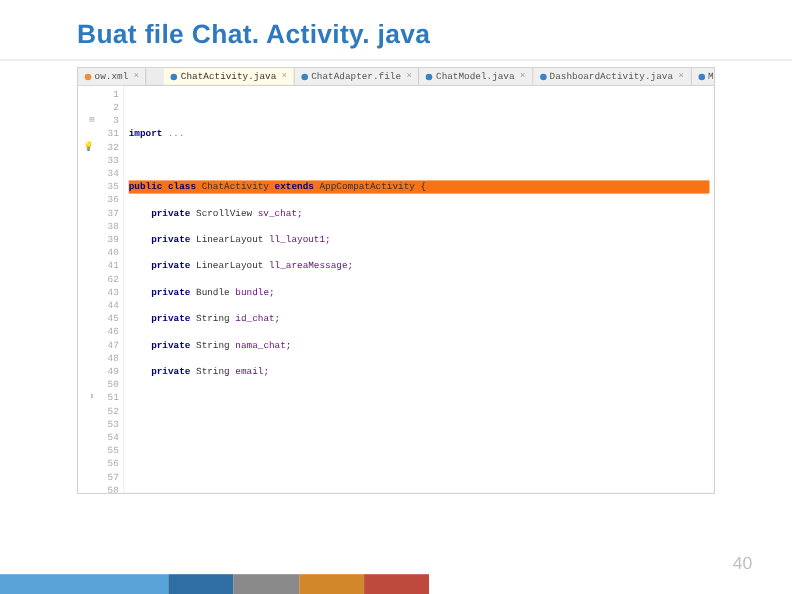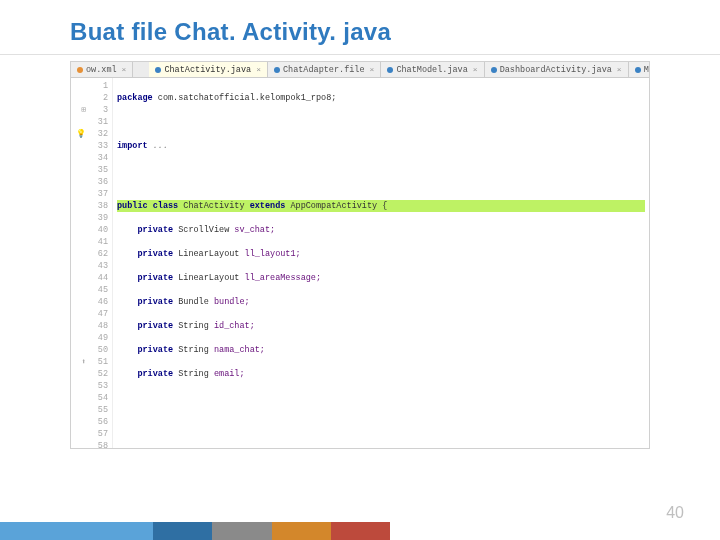--- a/index.html
+++ b/index.html
@@ -17,21 +17,21 @@
   .code-area { display: flex; height: calc(100% - 16px); }
   .gutter { width: 42px; flex: none; background: #fff; color: #aaa; text-align: right; padding: 2px 4px 2px 0; border-right: 1px solid #eee; }
   .gutter .ln { height: 12px; position: relative; }
   .gutter .ln .num { display: inline-block; width: 20px; }
   .gutter .ln .ic { position: absolute; right: 22px; top: 0; font-size: 8px; }
   .code { flex: 1; padding: 2px 4px; white-space: pre; color: #333; overflow: hidden; }
   .code .row { height: 12px; }
   .kw { color: #000080; font-weight: bold; }
   .cm { color: #808080; font-style: italic; }
   .st { color: #660e7a; }
-  .hl { background: #bef264; margin-top: 12px; }
+  .hl { background: #f97316; }
   .footer-stripe { position: absolute; left: 0; bottom: 0; height: 18px; width: 390px; display: flex; }
   .footer-stripe div { height: 100%; }
   .s1 { width: 155px; background: #5aa3d9; }
   .s2 { width: 60px; background: #2f6fa3; }
   .s3 { width: 60px; background: #8a8a8a; }
   .s4 { width: 60px; background: #d3872b; }
   .s5 { width: 60px; background: #bd4a3c; }
   .pagenum { position: absolute; right: 36px; bottom: 18px; font-size: 16px; color: #bfbfbf; }
 </style>
 </head>
@@ -106,21 +106,20 @@
         <div class="ln"><span class="num">53</span></div>
         <div class="ln"><span class="num">54</span></div>
         <div class="ln"><span class="num">55</span></div>
         <div class="ln"><span class="num">56</span></div>
         <div class="ln"><span class="num">57</span></div>
         <div class="ln"><span class="num">58</span></div>
 
       </div>
 
       <div class="code">
-<div class="row"><span class="kw">package</span><span> com.satchatofficial.kelompok1_rpo8;</span></div>
 <div class="row"></div>
 <div class="row"><span class="kw">import</span><span class="cm"> ...</span></div>
 <div class="row"></div>
 <div class="row hl"><span class="kw">public class </span><span class="hl">ChatActivity</span><span class="kw"> extends </span><span>AppCompatActivity {</span></div>
 <div class="row"><span class="kw">    private </span><span>ScrollView </span><span class="st">sv_chat;</span></div>
 <div class="row"><span class="kw">    private </span><span>LinearLayout </span><span class="st">ll_layout1;</span></div>
 <div class="row"><span class="kw">    private </span><span>LinearLayout </span><span class="st">ll_areaMessage;</span></div>
 <div class="row"><span class="kw">    private </span><span>Bundle </span><span class="st">bundle;</span></div>
 <div class="row"><span class="kw">    private </span><span>String </span><span class="st">id_chat;</span></div>
 <div class="row"><span class="kw">    private </span><span>String </span><span class="st">nama_chat;</span></div>

